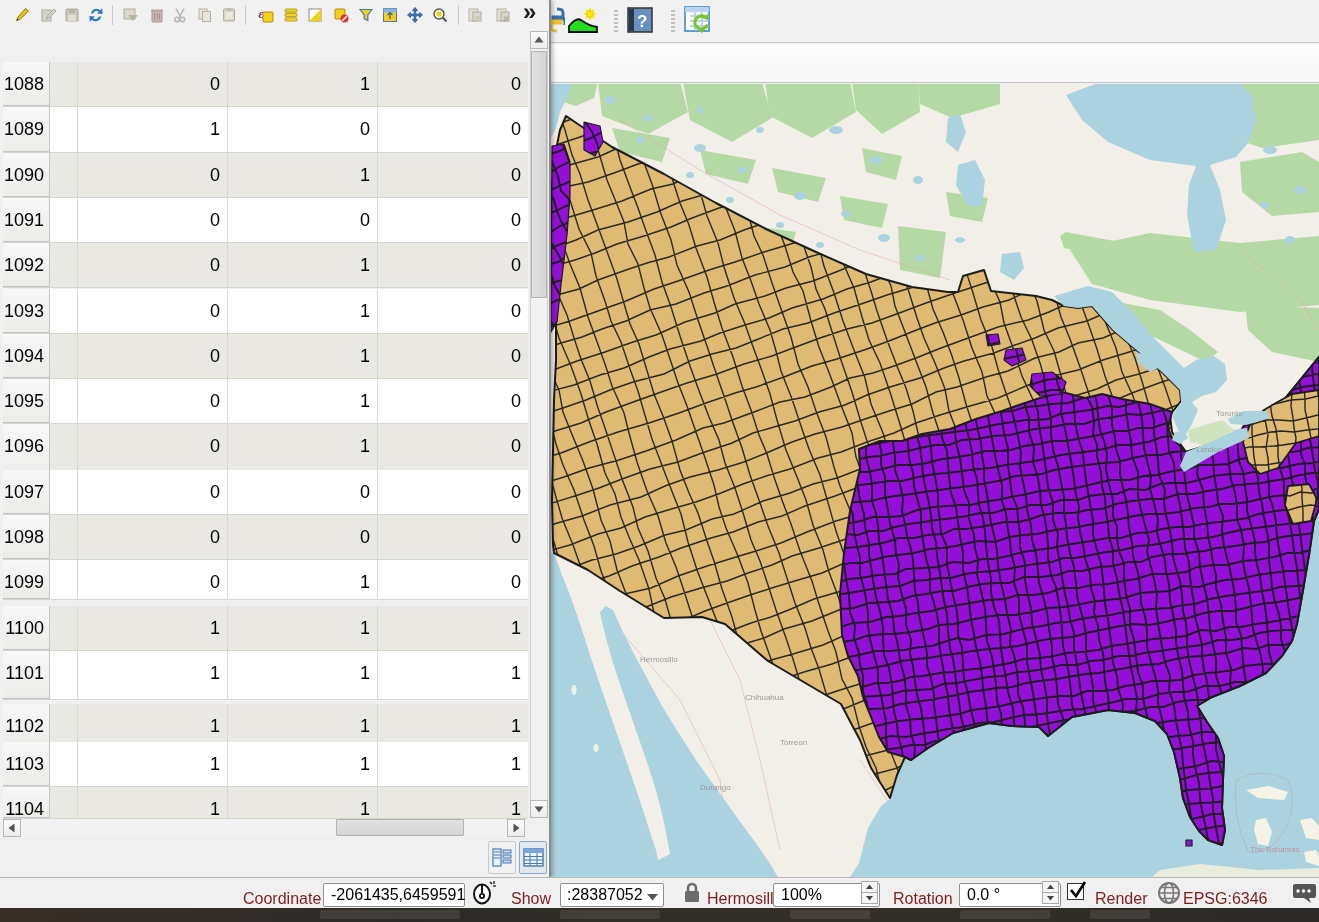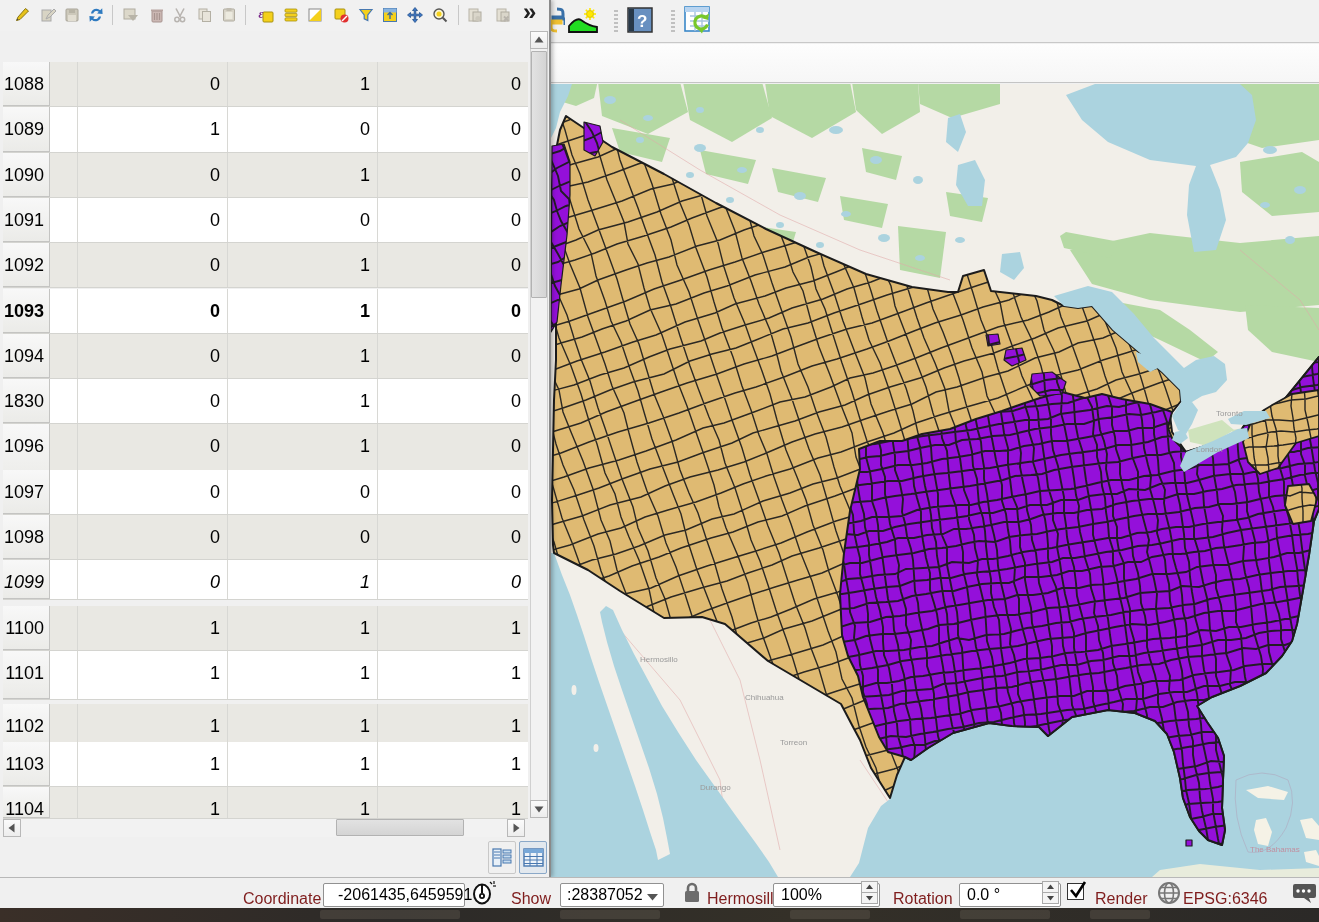--- a/index.html
+++ b/index.html
@@ -304,36 +304,36 @@
       <div class="c2" style="background:#ffffff">0</div>
       <div class="c3" style="background:#ffffff">0</div>
     </div>
 <div class="trow" style="top:243.2px;height:45.3px;">
       <div class="rn">1092</div>
       <div class="c0" style="background:#e9e8e3"></div>
       <div class="c1" style="background:#e9e8e3">0</div>
       <div class="c2" style="background:#e9e8e3">1</div>
       <div class="c3" style="background:#e9e8e3">0</div>
     </div>
-<div class="trow" style="top:288.5px;height:45.3px;font-weight:bold;">
+<div class="trow" style="top:288.5px;height:45.3px;">
       <div class="rn">1093</div>
       <div class="c0" style="background:#ffffff"></div>
       <div class="c1" style="background:#ffffff">0</div>
       <div class="c2" style="background:#ffffff">1</div>
       <div class="c3" style="background:#ffffff">0</div>
     </div>
 <div class="trow" style="top:333.8px;height:45.3px;">
       <div class="rn">1094</div>
       <div class="c0" style="background:#e9e8e3"></div>
       <div class="c1" style="background:#e9e8e3">0</div>
       <div class="c2" style="background:#e9e8e3">1</div>
       <div class="c3" style="background:#e9e8e3">0</div>
     </div>
 <div class="trow" style="top:379.1px;height:45.3px;">
-      <div class="rn">1830</div>
+      <div class="rn">1095</div>
       <div class="c0" style="background:#ffffff"></div>
       <div class="c1" style="background:#ffffff">0</div>
       <div class="c2" style="background:#ffffff">1</div>
       <div class="c3" style="background:#ffffff">0</div>
     </div>
 <div class="trow" style="top:424.4px;height:62px;">
       <div class="rn">1096</div>
       <div class="c0" style="background:#e9e8e3"></div>
       <div class="c1" style="background:#e9e8e3">0</div>
       <div class="c2" style="background:#e9e8e3">1</div>
@@ -346,21 +346,21 @@
       <div class="c2" style="background:#ffffff">0</div>
       <div class="c3" style="background:#ffffff">0</div>
     </div>
 <div class="trow" style="top:515.0px;height:45.3px;">
       <div class="rn">1098</div>
       <div class="c0" style="background:#e9e8e3"></div>
       <div class="c1" style="background:#e9e8e3">0</div>
       <div class="c2" style="background:#e9e8e3">0</div>
       <div class="c3" style="background:#e9e8e3">0</div>
     </div>
-<div class="trow" style="top:560.3px;height:40px;font-style:italic;">
+<div class="trow" style="top:560.3px;height:40px;">
       <div class="rn">1099</div>
       <div class="c0" style="background:#ffffff"></div>
       <div class="c1" style="background:#ffffff">0</div>
       <div class="c2" style="background:#ffffff">1</div>
       <div class="c3" style="background:#ffffff">0</div>
     </div>
 <div class="trow" style="top:605.6px;height:45.3px;">
       <div class="rn">1100</div>
       <div class="c0" style="background:#e9e8e3"></div>
       <div class="c1" style="background:#e9e8e3">1</div>
@@ -424,21 +424,21 @@
     <div style="position:absolute;left:519px;top:3px;width:28px;height:33px;background:#e2e8ee;border:1px solid #8aa8c8;border-radius:2px;text-align:center;padding-top:6px"><svg width="21" height="19" viewBox="0 0 21 19">
           <rect x="1" y="1" width="19" height="17" fill="#eef4fa" stroke="#4878b0" stroke-width="1.4"></rect>
           <rect x="1" y="1" width="19" height="4" fill="#78a8d8"></rect>
           <path d="M1,8.5 L20,8.5 M1,12 L20,12 M1,15.5 L20,15.5" stroke="#4878b0" stroke-width="1"></path>
           <path d="M7,5 L7,18 M14,5 L14,18" stroke="#4878b0" stroke-width="1"></path>
         </svg></div>
   </div>
 </div>
 <div id="statusbar">
 <div class="sbtext" style="left:243px">Coordinate</div>
-<div class="sbox" style="left:323px;width:142px"><span style="margin-left:14px">-2061435,6459591</span></div>
+<div class="sbox" style="left:323px;width:142px"><span style="margin-left:7px">-2061435,6459591</span></div>
 <div style="position:absolute;left:470px;top:2px"><svg width="28" height="26" viewBox="0 0 28 26">
         <g stroke="#111" stroke-width="1.2" fill="none">
           <path d="M20,2 L22,4"></path>
           <path d="M24,1 L24,4"></path>
           <path d="M26,6 L23,6"></path>
         </g>
         <ellipse cx="12" cy="14" rx="8" ry="9.5" fill="#fff" stroke="#111" stroke-width="2"></ellipse>
         <path d="M12,4.5 L12,13" stroke="#111" stroke-width="2"></path>
         <circle cx="12" cy="16" r="3" fill="#111"></circle>
         <circle cx="12" cy="16" r="1.2" fill="#fff"></circle>

